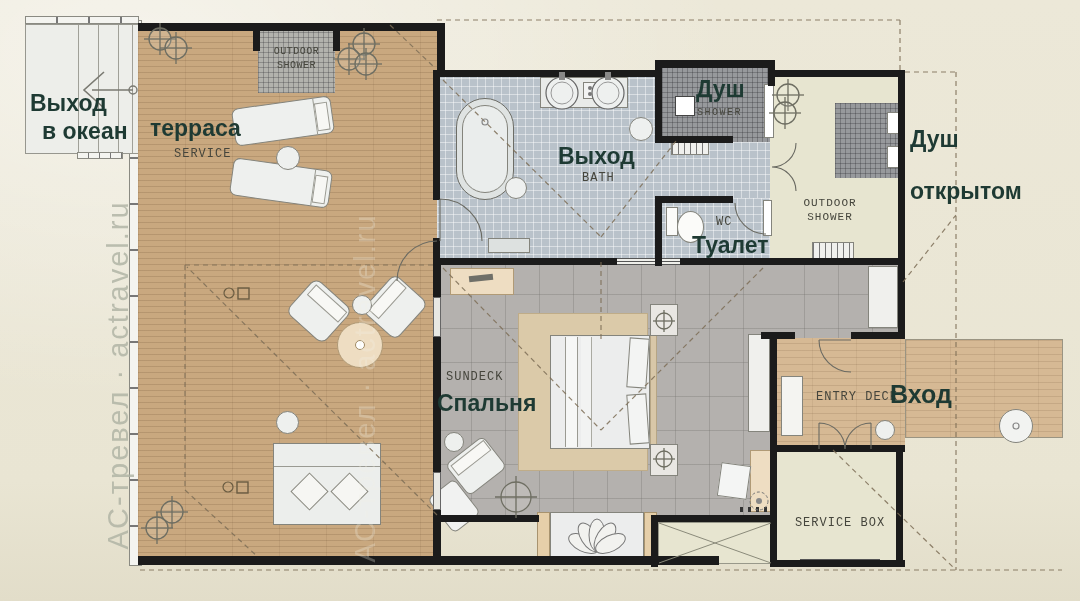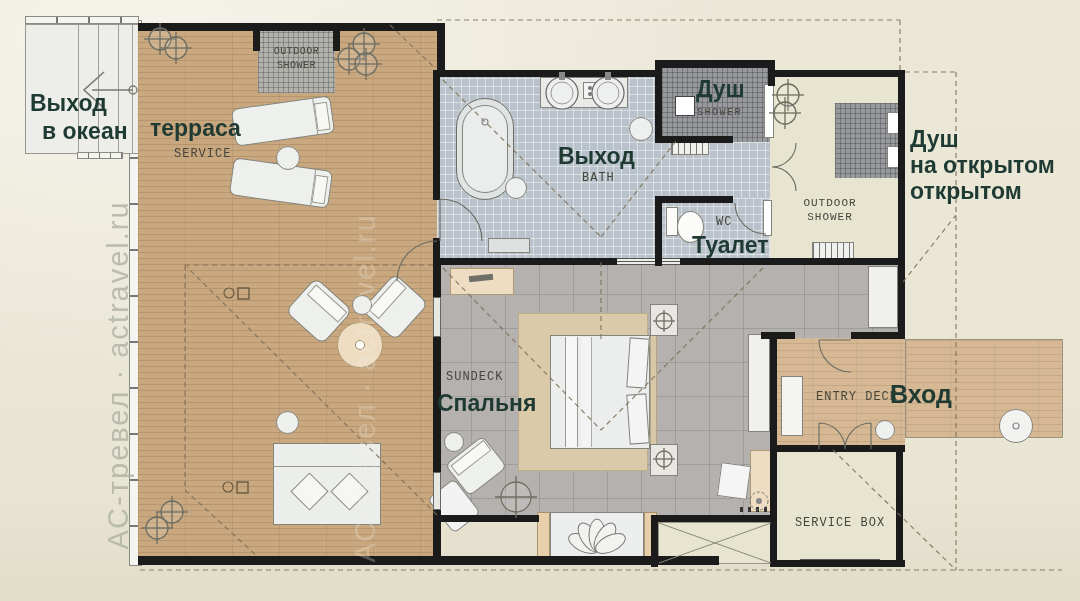--- a/index.html
+++ b/index.html
@@ -338,21 +338,20 @@
   <div class="ru" style="left:558px;top:143px;">Выход</div>
   <div class="en" style="left:582px;top:172px;font-size:12px;">BATH</div>
 
   <div class="ru" style="left:696px;top:76px;">Душ</div>
   <div class="en" style="left:697px;top:106px;font-size:10px;letter-spacing:1.5px;">SHOWER</div>
 
   <div class="en" style="left:716px;top:216px;font-size:12px;">WC</div>
   <div class="ru" style="left:692px;top:232px;">Туалет</div>
 
   <div class="ru" style="left:910px;top:126px;">Душ</div>
-  <div class="ru" style="left:910px;top:152px;">на открытом</div>
   <div class="ru" style="left:910px;top:178px;">открытом</div>
   <div class="en" style="left:790px;top:197px;width:80px;text-align:center;font-size:11px;">OUTDOOR</div>
   <div class="en" style="left:790px;top:211px;width:80px;text-align:center;font-size:11px;">SHOWER</div>
 
   <div class="en" style="left:446px;top:371px;font-size:12px;">SUNDECK</div>
   <div class="ru" style="left:437px;top:390px;">Спальня</div>
 
   <div class="en" style="left:816px;top:391px;font-size:12px;">ENTRY DECK</div>
   <div class="ru" style="left:890px;top:381px;font-size:25px;">Вход</div>
 

